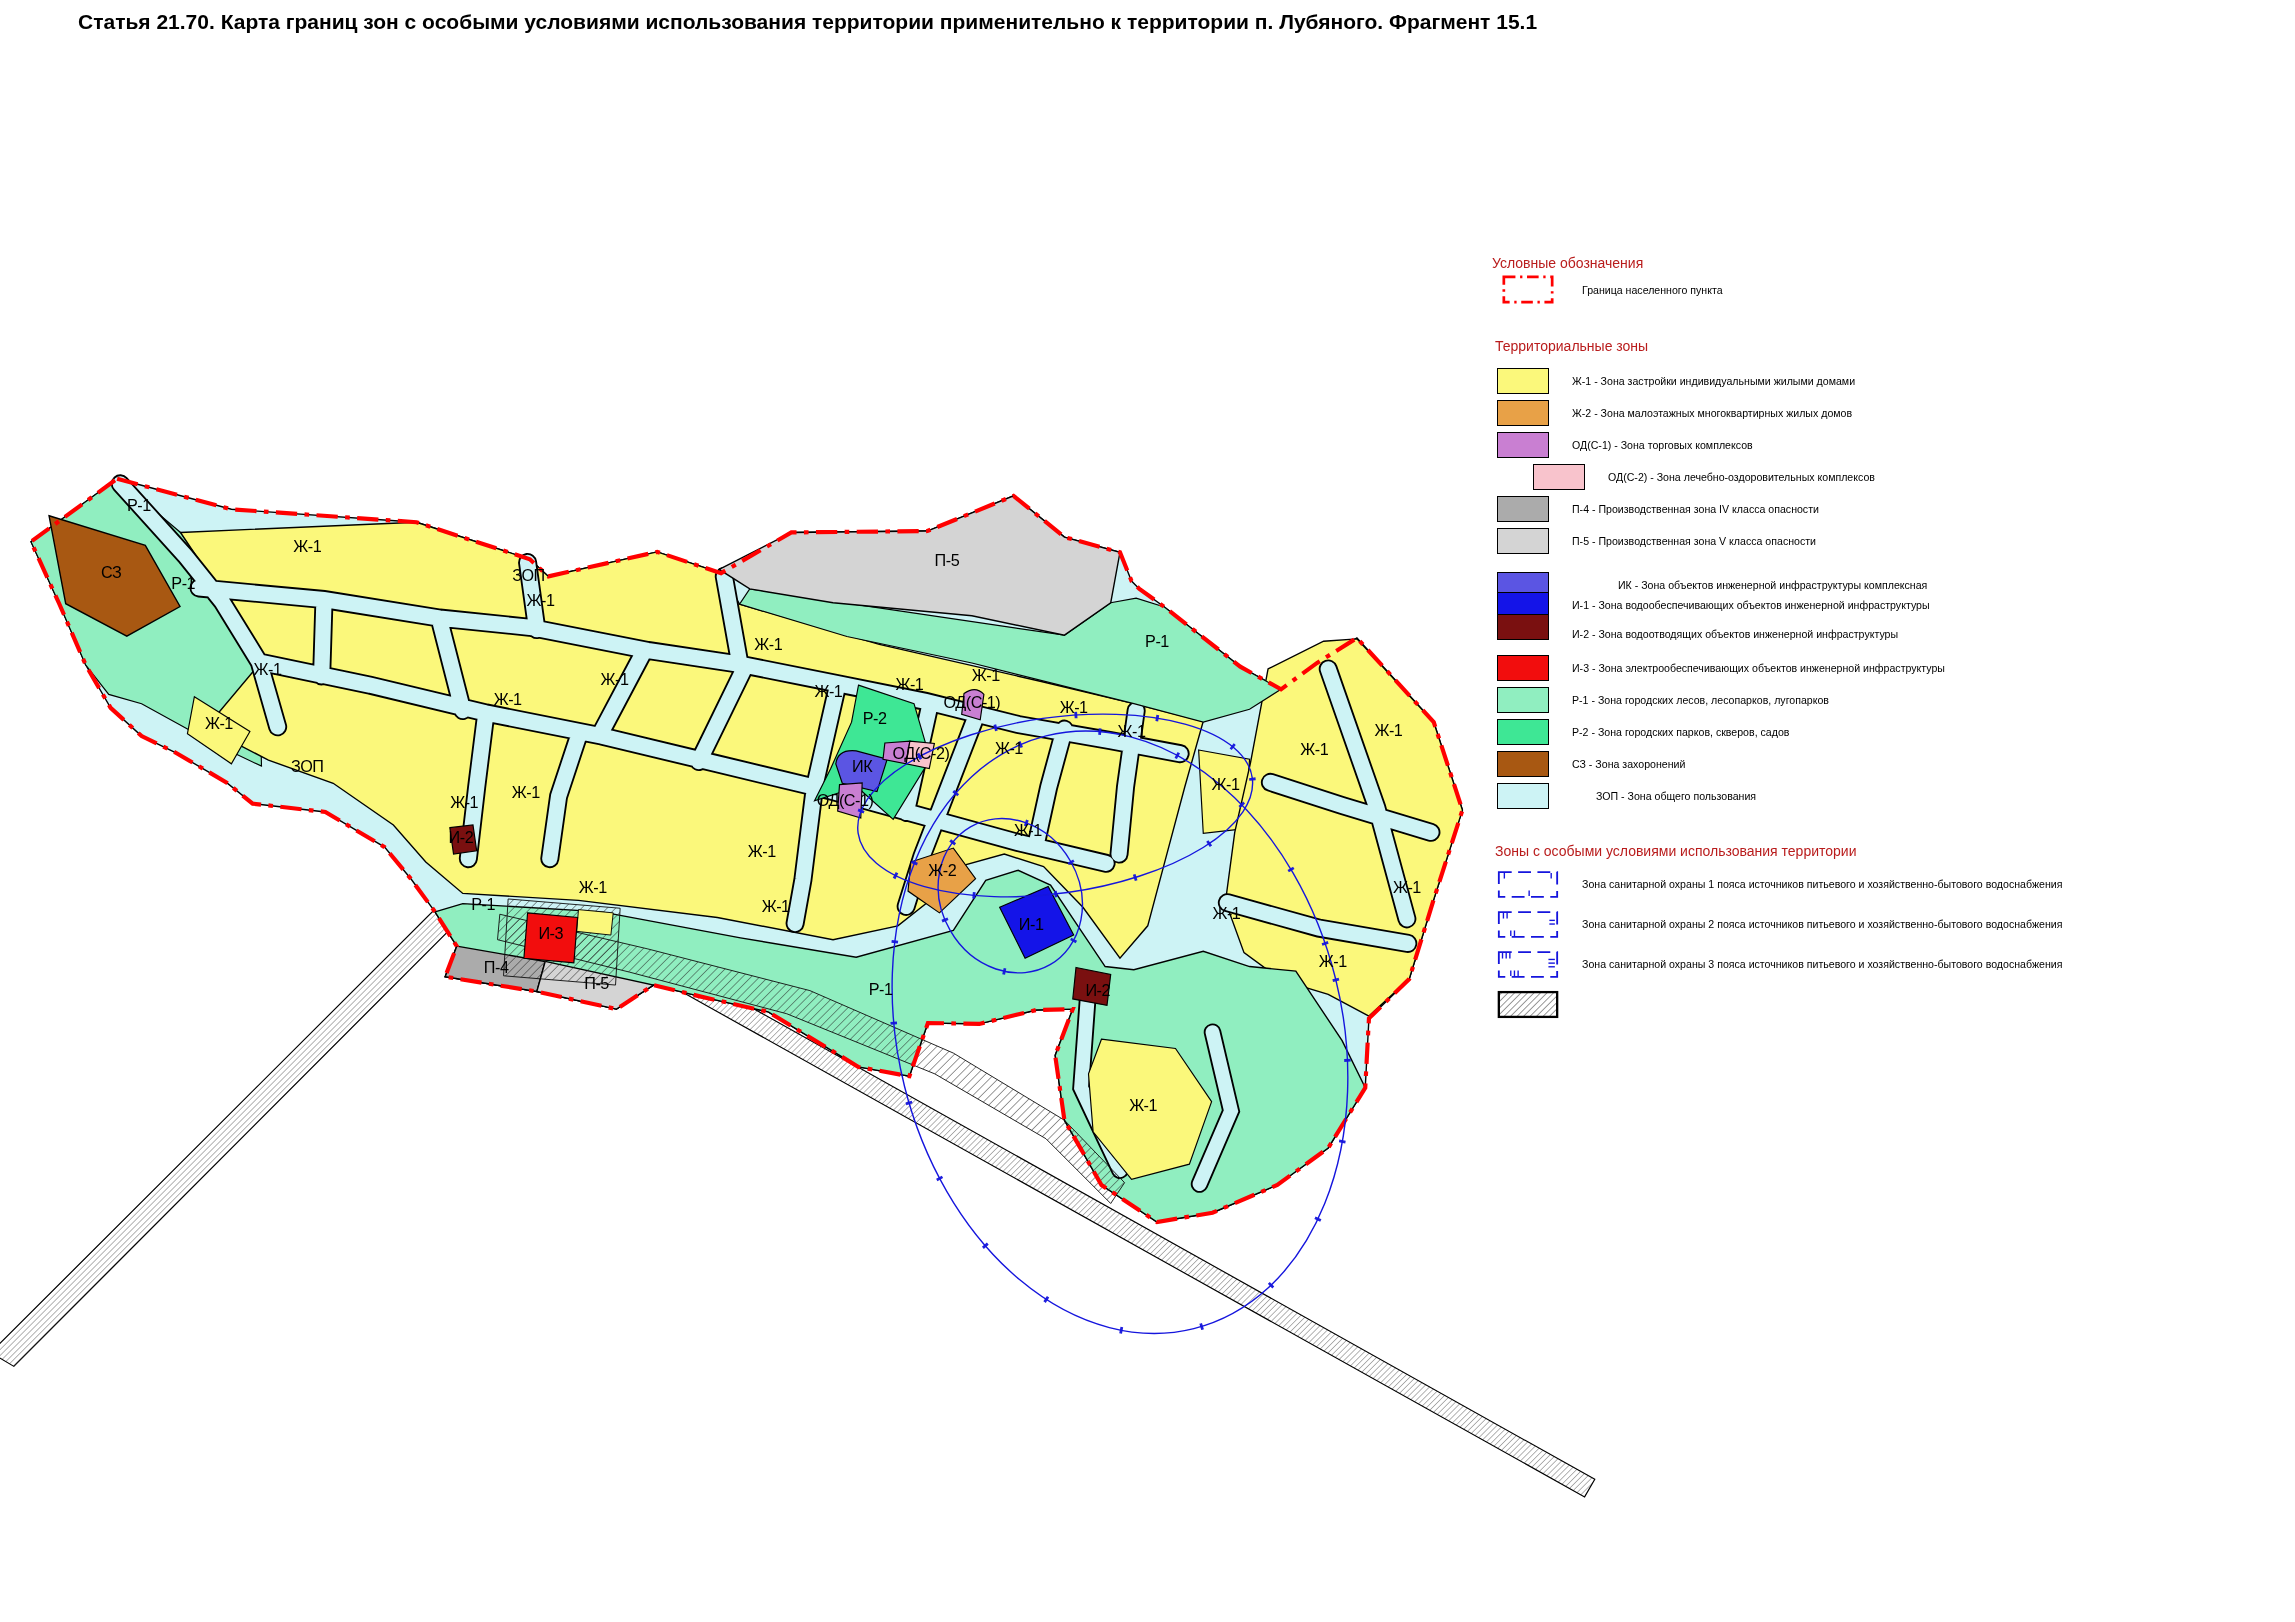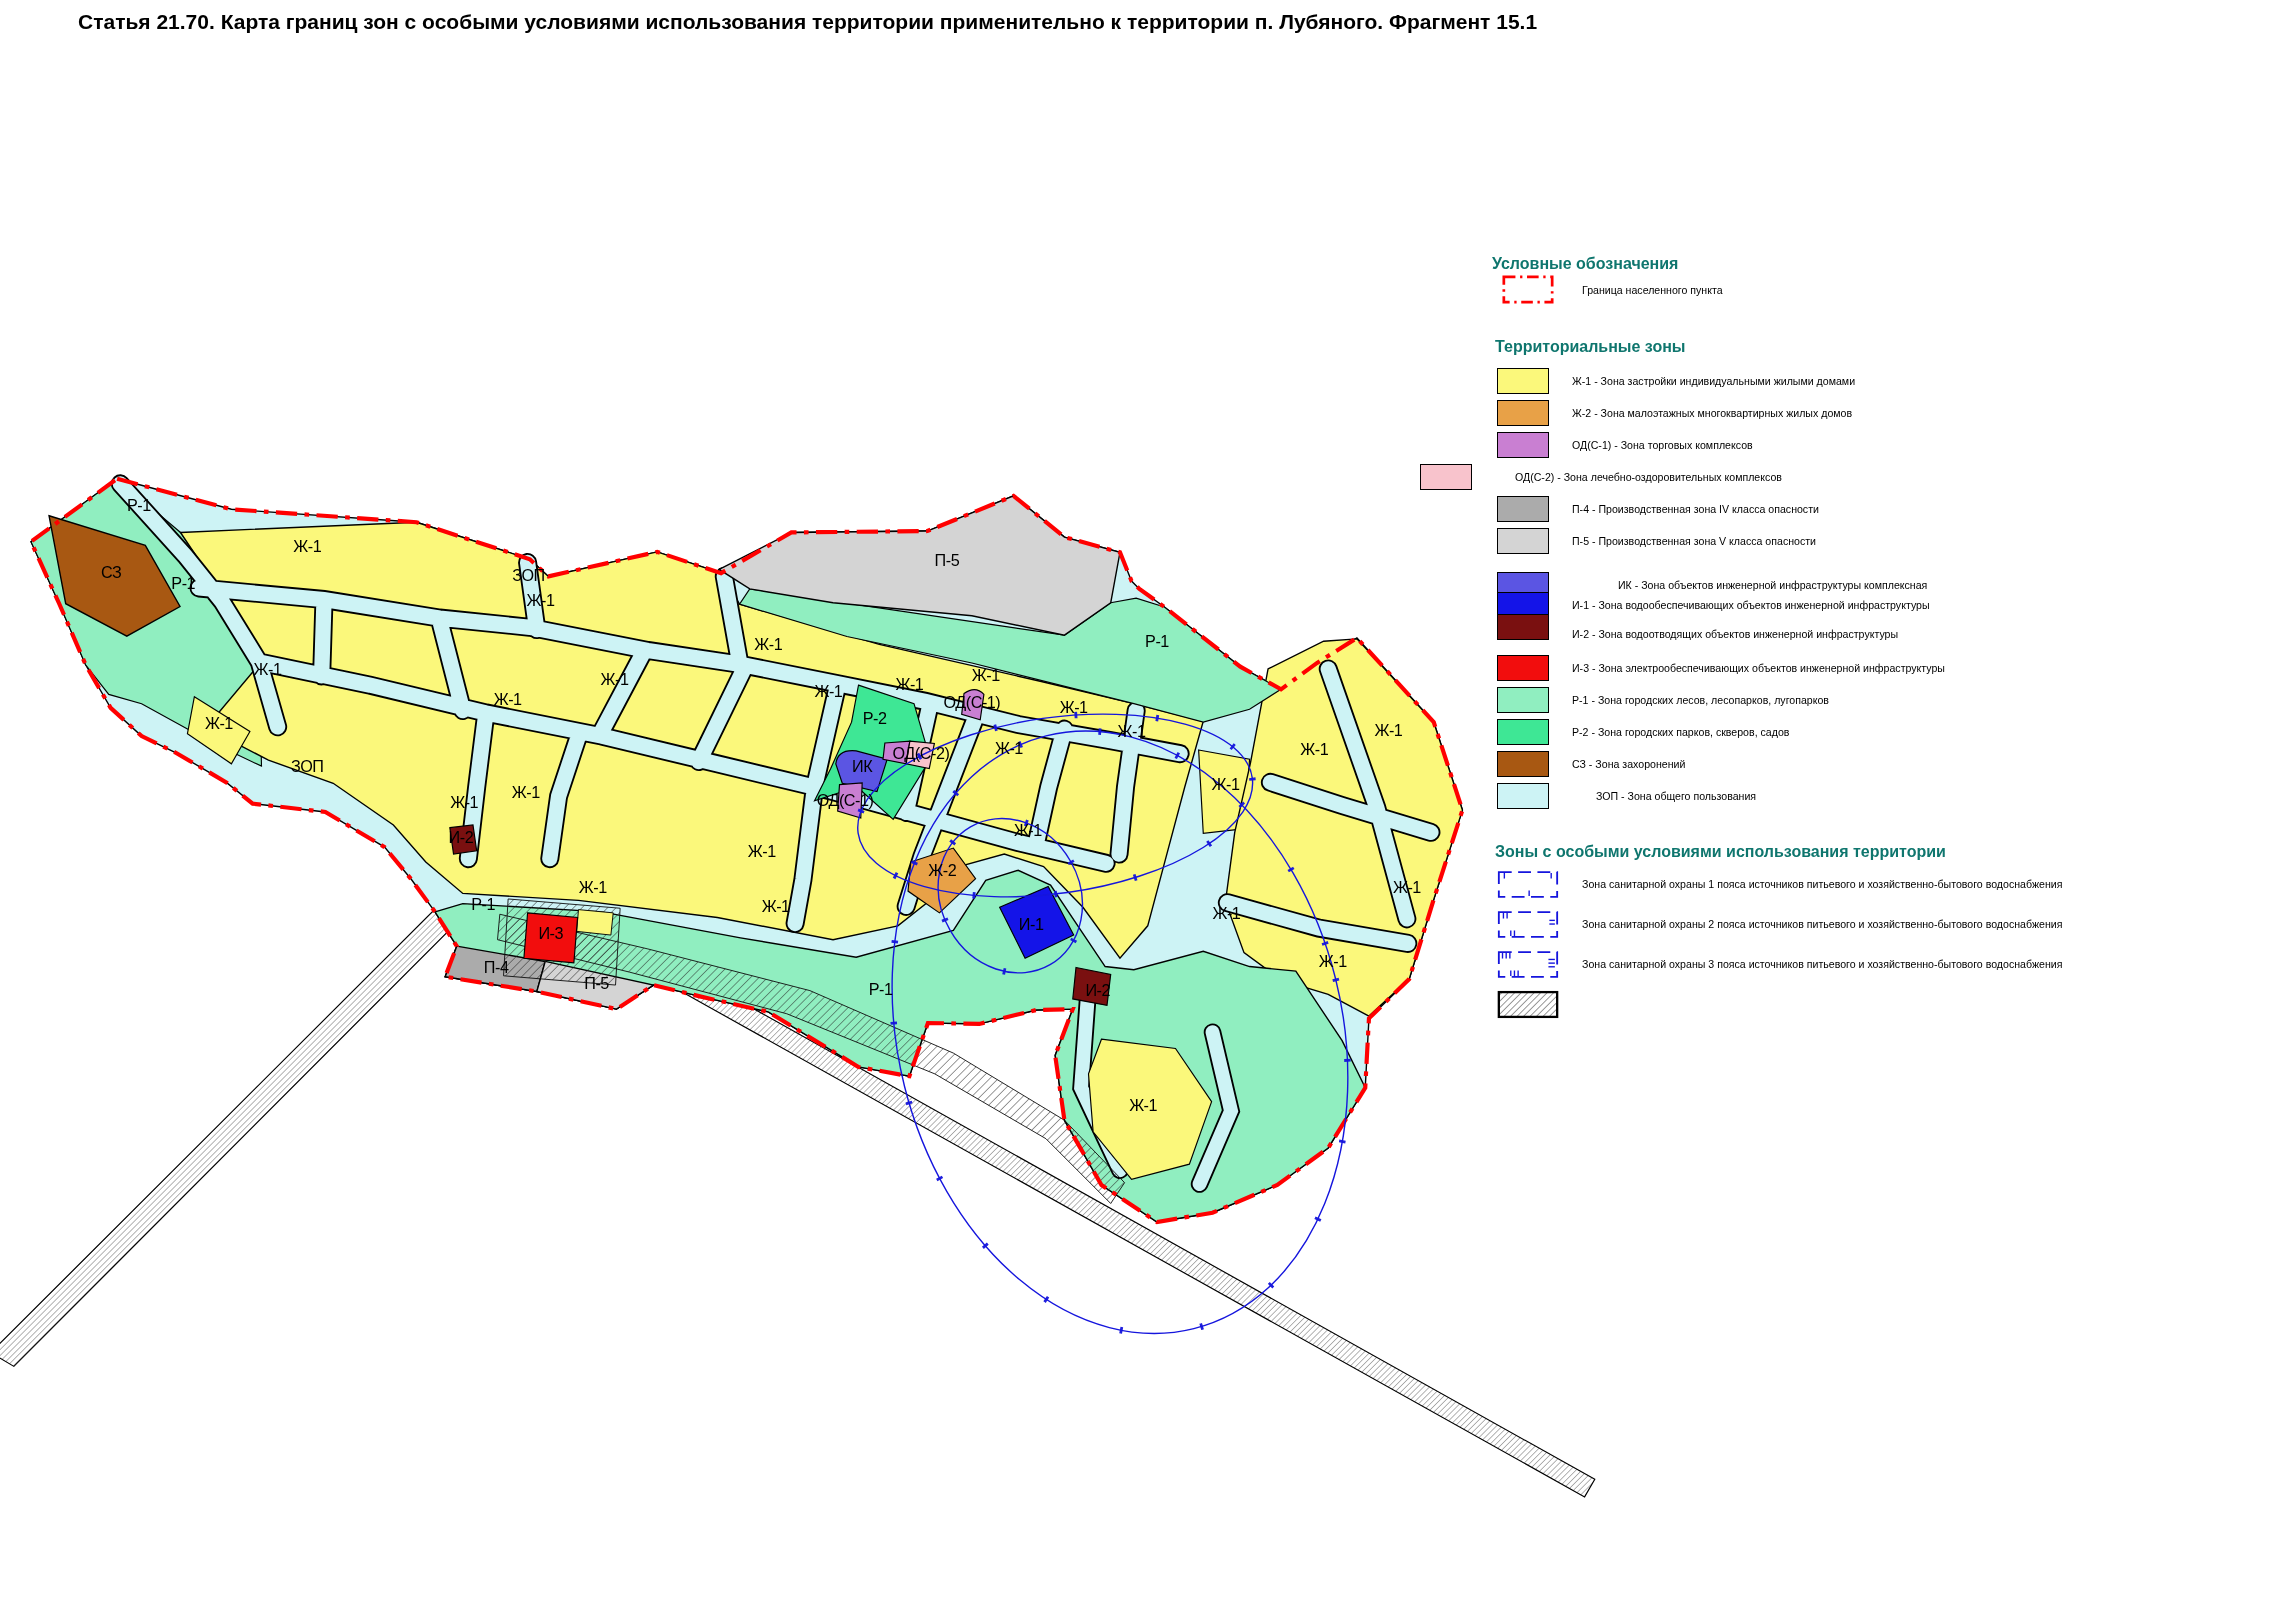--- a/index.html
+++ b/index.html
@@ -2,21 +2,21 @@
 <html style="font-size:7.4px"><head>
 <meta charset="utf-8">
 <style>
   html,body{margin:0;padding:0;background:#fff;}
   body{width:2295px;height:1623px;position:relative;font-family:"Liberation Sans",sans-serif;}
   #page{position:absolute;inset:0;background:#fff;overflow:hidden;}
   #map-title{position:absolute;left:78px;top:10.2px;font-size:21px;font-weight:bold;color:#000;white-space:nowrap;}
   #map-svg{position:absolute;left:0;top:0;width:2295px;height:1623px;}
   .maplbl{font-family:"Liberation Sans",sans-serif;font-size:35px;fill:#000;text-anchor:middle;letter-spacing:-1px;}
   
-  .lg-header{position:absolute;font-size:16px;color:#0f766e;font-weight:bold;}
+  .lg-header{position:absolute;font-size:14px;color:#b91c1c;}
   .lg-row{position:absolute;display:flex;align-items:center;}
   .lg-swatch{width:52px;height:26px;border:1.4px solid #000;box-sizing:border-box;flex:none;}
   .lg-label{font-size:10.6px;color:#000;margin-left:23px;white-space:nowrap;}
   .lg-label.wrap{white-space:normal;width:657px;line-height:1.25;}
   .lg-icon{width:62px;height:29px;flex:none;}
 </style>
 </head>
 <body>
 
 <div id="page">
@@ -171,21 +171,21 @@
       <span class="lg-label">Ж-1 - Зона застройки индивидуальными жилыми домами</span>
     </div>
   <div class="lg-row" style="left:1497px;top:400px;">
       <div class="lg-swatch" style="background-color: rgb(232, 161, 71);"></div>
       <span class="lg-label">Ж-2 - Зона малоэтажных многоквартирных жилых домов</span>
     </div>
   <div class="lg-row" style="left:1497px;top:432px;">
       <div class="lg-swatch" style="background-color: rgb(201, 127, 210);"></div>
       <span class="lg-label">ОД(С-1) - Зона торговых комплексов</span>
     </div>
-  <div class="lg-row" style="left:1420px;top:464px;gap:20px;">
+  <div class="lg-row" style="left:1533px;top:464px;">
       <div class="lg-swatch" style="background-color: rgb(248, 195, 204);"></div>
       <span class="lg-label">ОД(С-2) - Зона лечебно-оздоровительных комплексов</span>
     </div>
   <div class="lg-row" style="left:1497px;top:496px;">
       <div class="lg-swatch" style="background-color: rgb(171, 171, 171);"></div>
       <span class="lg-label">П-4 - Производственная зона IV класса опасности</span>
     </div>
   <div class="lg-row" style="left:1497px;top:528px;">
       <div class="lg-swatch" style="background-color: rgb(212, 212, 212);"></div>
       <span class="lg-label">П-5 - Производственная зона V класса опасности</span>

